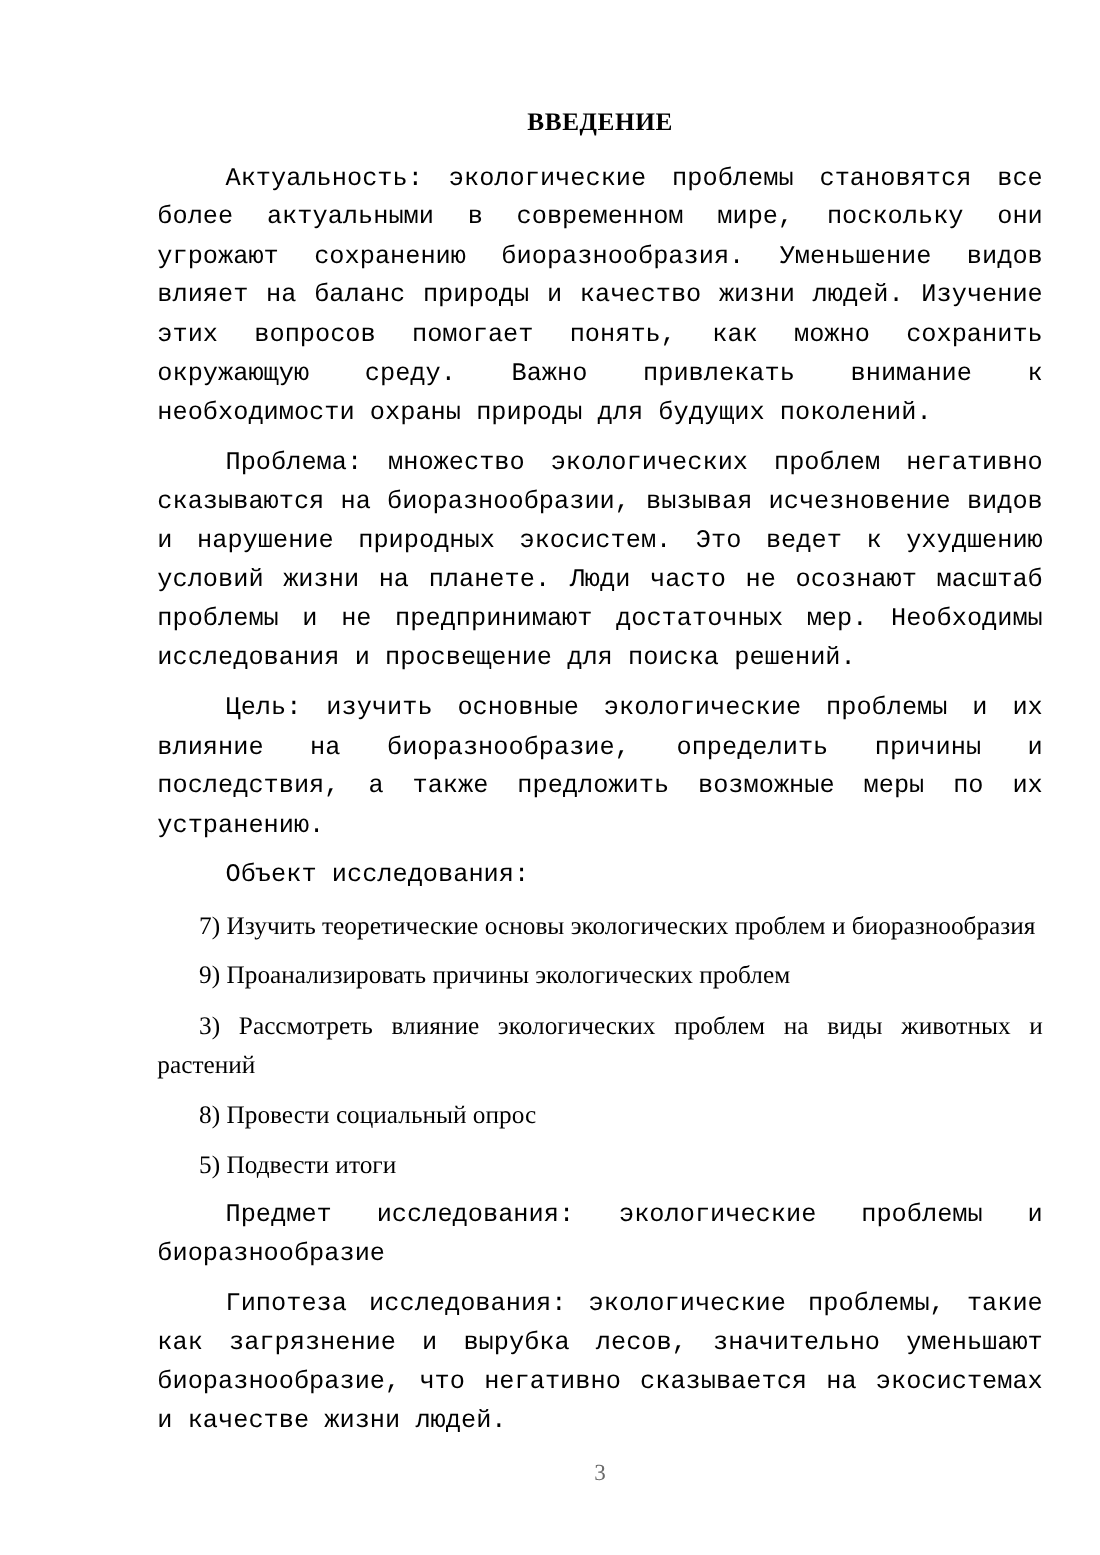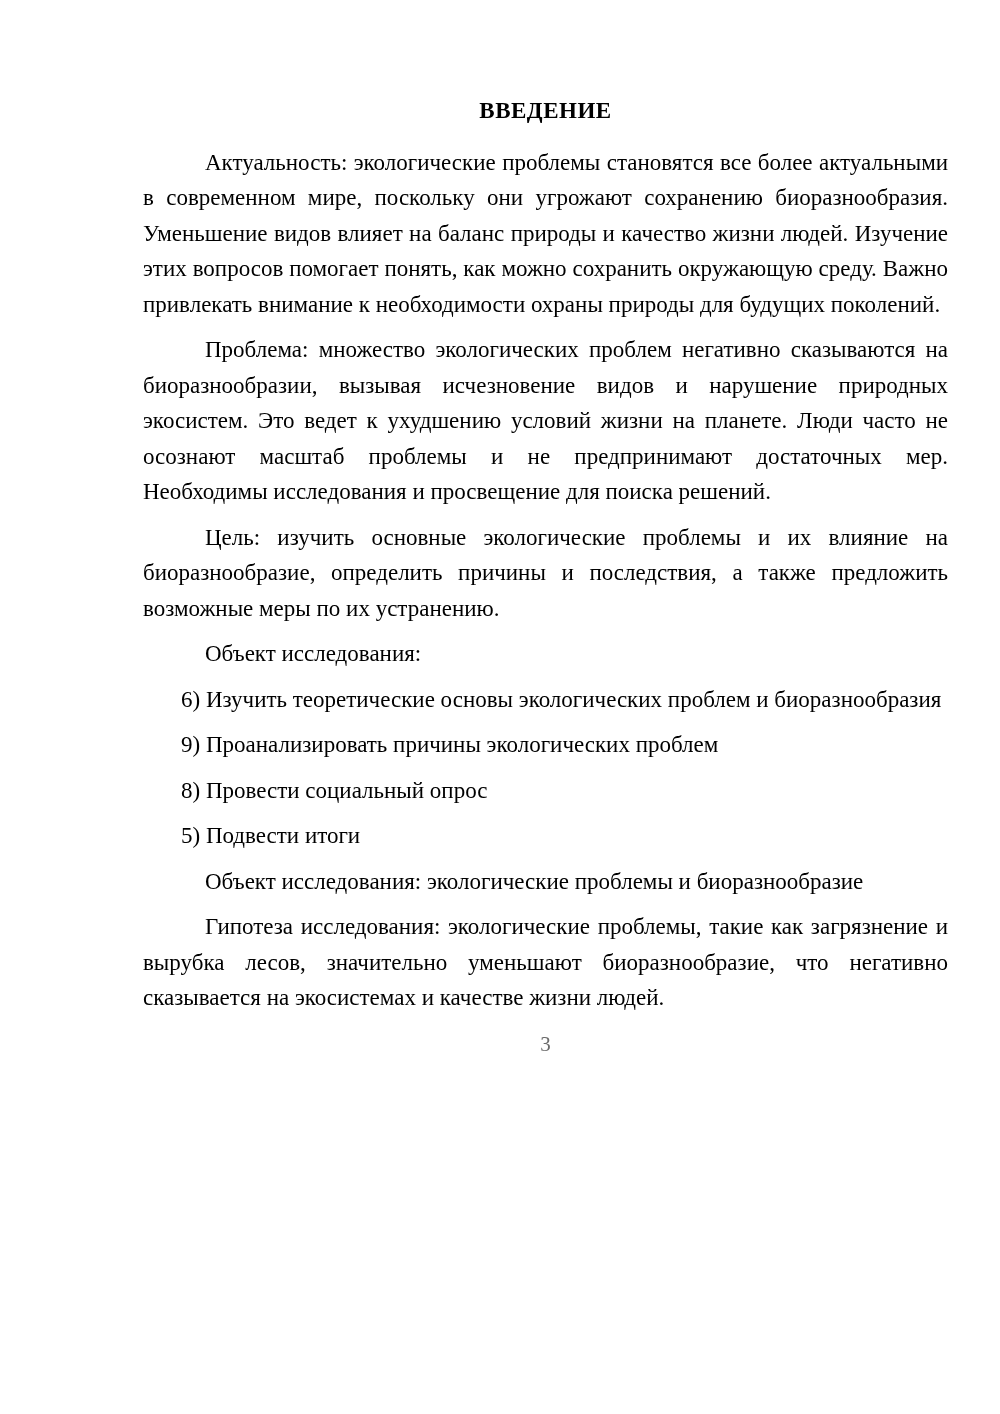--- a/index.html
+++ b/index.html
@@ -24,21 +24,21 @@
     text-align: center;
     letter-spacing: 0.5px;
     margin-bottom: 16px;
   }
   .para, .list-item {
     font-size: 23px;
     line-height: 35.5px;
     text-align: justify;
     margin-bottom: 10px;
   }
-  .para { text-indent: 62px; }
+  .para { text-indent: 62px; font-family: Liberation Mono, monospace; }
   .list-item { text-indent: 38px; }
   .page-footer {
     margin-top: 13px;
     text-align: center;
     font-size: 21px;
     line-height: 30px;
     color: #6b6b6b;
   }
 </style>
 </head>
@@ -49,29 +49,30 @@
   <h1 class="doc-title">ВВЕДЕНИЕ</h1>
 
   <p class="para">Актуальность: экологические проблемы становятся все более актуальными в современном мире, поскольку они угрожают сохранению биоразнообразия. Уменьшение видов влияет на баланс природы и качество жизни людей. Изучение этих вопросов помогает понять, как можно сохранить окружающую среду. Важно привлекать внимание к необходимости охраны природы для будущих поколений.</p>
 
   <p class="para">Проблема: множество экологических проблем негативно сказываются на биоразнообразии, вызывая исчезновение видов и нарушение природных экосистем. Это ведет к ухудшению условий жизни на планете. Люди часто не осознают масштаб проблемы и не предпринимают достаточных мер. Необходимы исследования и просвещение для поиска решений.</p>
 
   <p class="para">Цель: изучить основные экологические проблемы и их влияние на биоразнообразие, определить причины и последствия, а также предложить возможные меры по их устранению.</p>
 
   <p class="para">Объект исследования:</p>
 
-  <p class="list-item">6) Изучить теоретические основы экологических проблем и биоразнообразия</p>
+  <p class="list-item">7) Изучить теоретические основы экологических проблем и биоразнообразия</p>
 
   <p class="list-item">9) Проанализировать причины экологических проблем</p>
 
+  <p class="list-item">3) Рассмотреть влияние экологических проблем на виды животных и растений</p>
 
   <p class="list-item">8) Провести социальный опрос</p>
 
   <p class="list-item">5) Подвести итоги</p>
 
 
-  <p class="para">Объект исследования: экологические проблемы и биоразнообразие</p>
+  <p class="para">Предмет исследования: экологические проблемы и биоразнообразие</p>
 
   <p class="para">Гипотеза исследования: экологические проблемы, такие как загрязнение и вырубка лесов, значительно уменьшают биоразнообразие, что негативно сказывается на экосистемах и качестве жизни людей.</p>
 
   <div class="page-footer">3</div>
 
 </div>
 
 </body></html>

